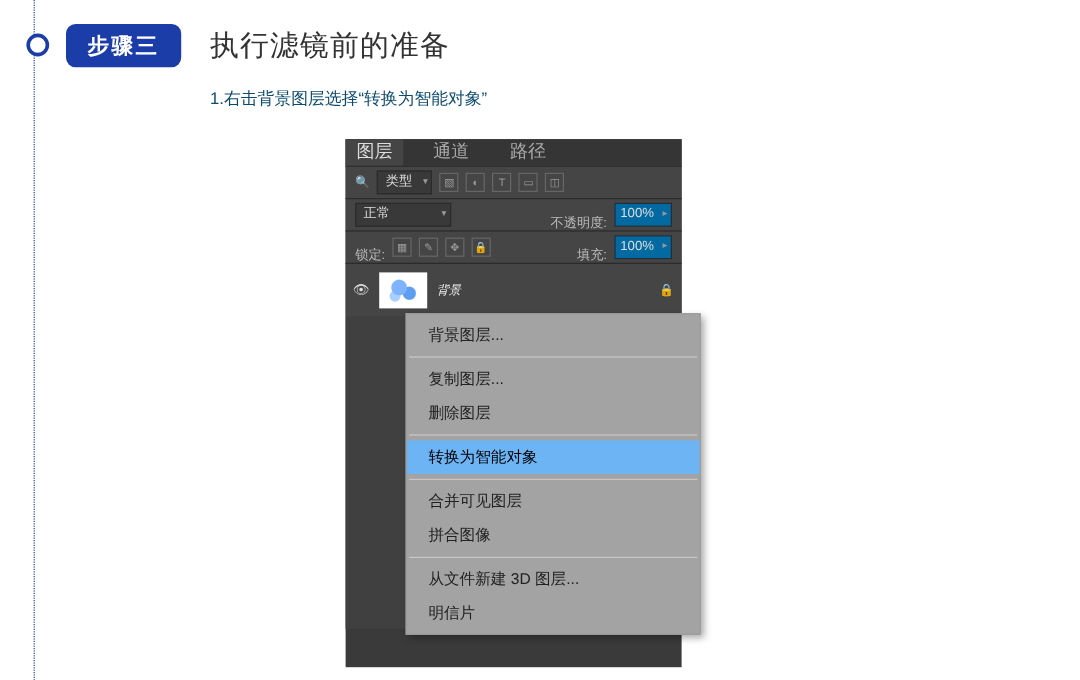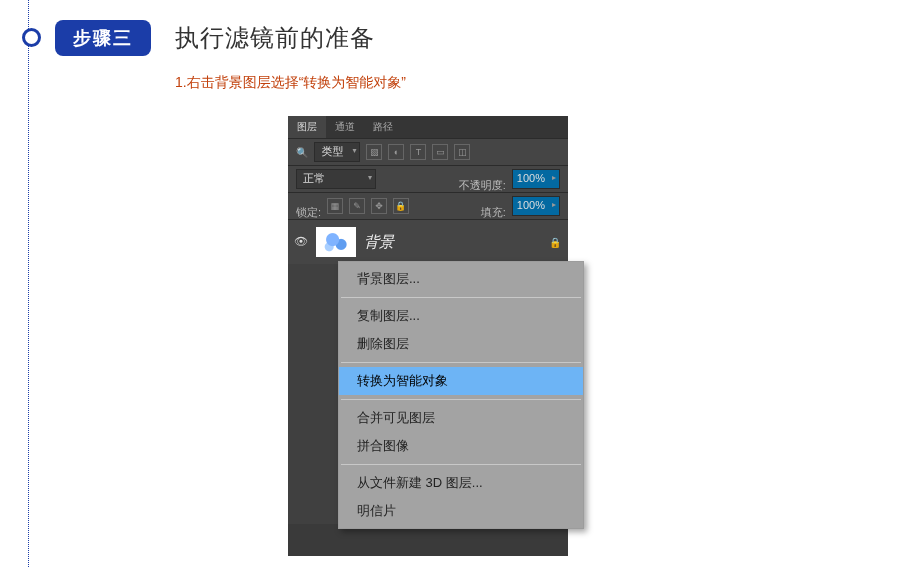--- a/index.html
+++ b/index.html
@@ -48,39 +48,40 @@
     top: 22px;
     font-size: 24px;
     color: #333;
     letter-spacing: 1px;
   }
   .step-desc {
     position: absolute;
     left: 175px;
     top: 74px;
     font-size: 14px;
-    color: #c2410c;
+    color: #0c4a6e;
   }
 
   
   .ps-wrap {
     position: absolute;
     left: 288px;
     top: 116px;
     width: 280px;
     height: 440px;
     background: #3a3a3a;
   }
   .ps-tabs {
     display: flex;
     align-items: flex-start;
     height: 22px;
     background: #353535;
-    font-size: 10px;
+    font-size: 15px;
     color: #aaa;
+    gap: 16px;
   }
   .ps-tab {
     padding: 4px 9px;
     height: 14px;
     line-height: 14px;
   }
   .ps-tab.active {
     background: #454545;
     color: #ddd;
   }
@@ -184,21 +185,21 @@
   .thumb::before {
     content: "";
     position: absolute;
     inset: 3px;
     background: radial-gradient(circle at 40% 40%, #7fb3ff 0 6px, transparent 7px),
                 radial-gradient(circle at 65% 60%, #5f9df0 0 5px, transparent 6px),
                 radial-gradient(circle at 30% 70%, #a9cfff 0 4px, transparent 5px);
   }
   .layer-name {
     color: #eee;
-    font-size: 15px;
+    font-size: 10px;
     font-style: italic;
     flex: 1;
   }
   .ps-bottom {
     background: #404040;
     flex: 1;
   }
 
   
   .ctx {

